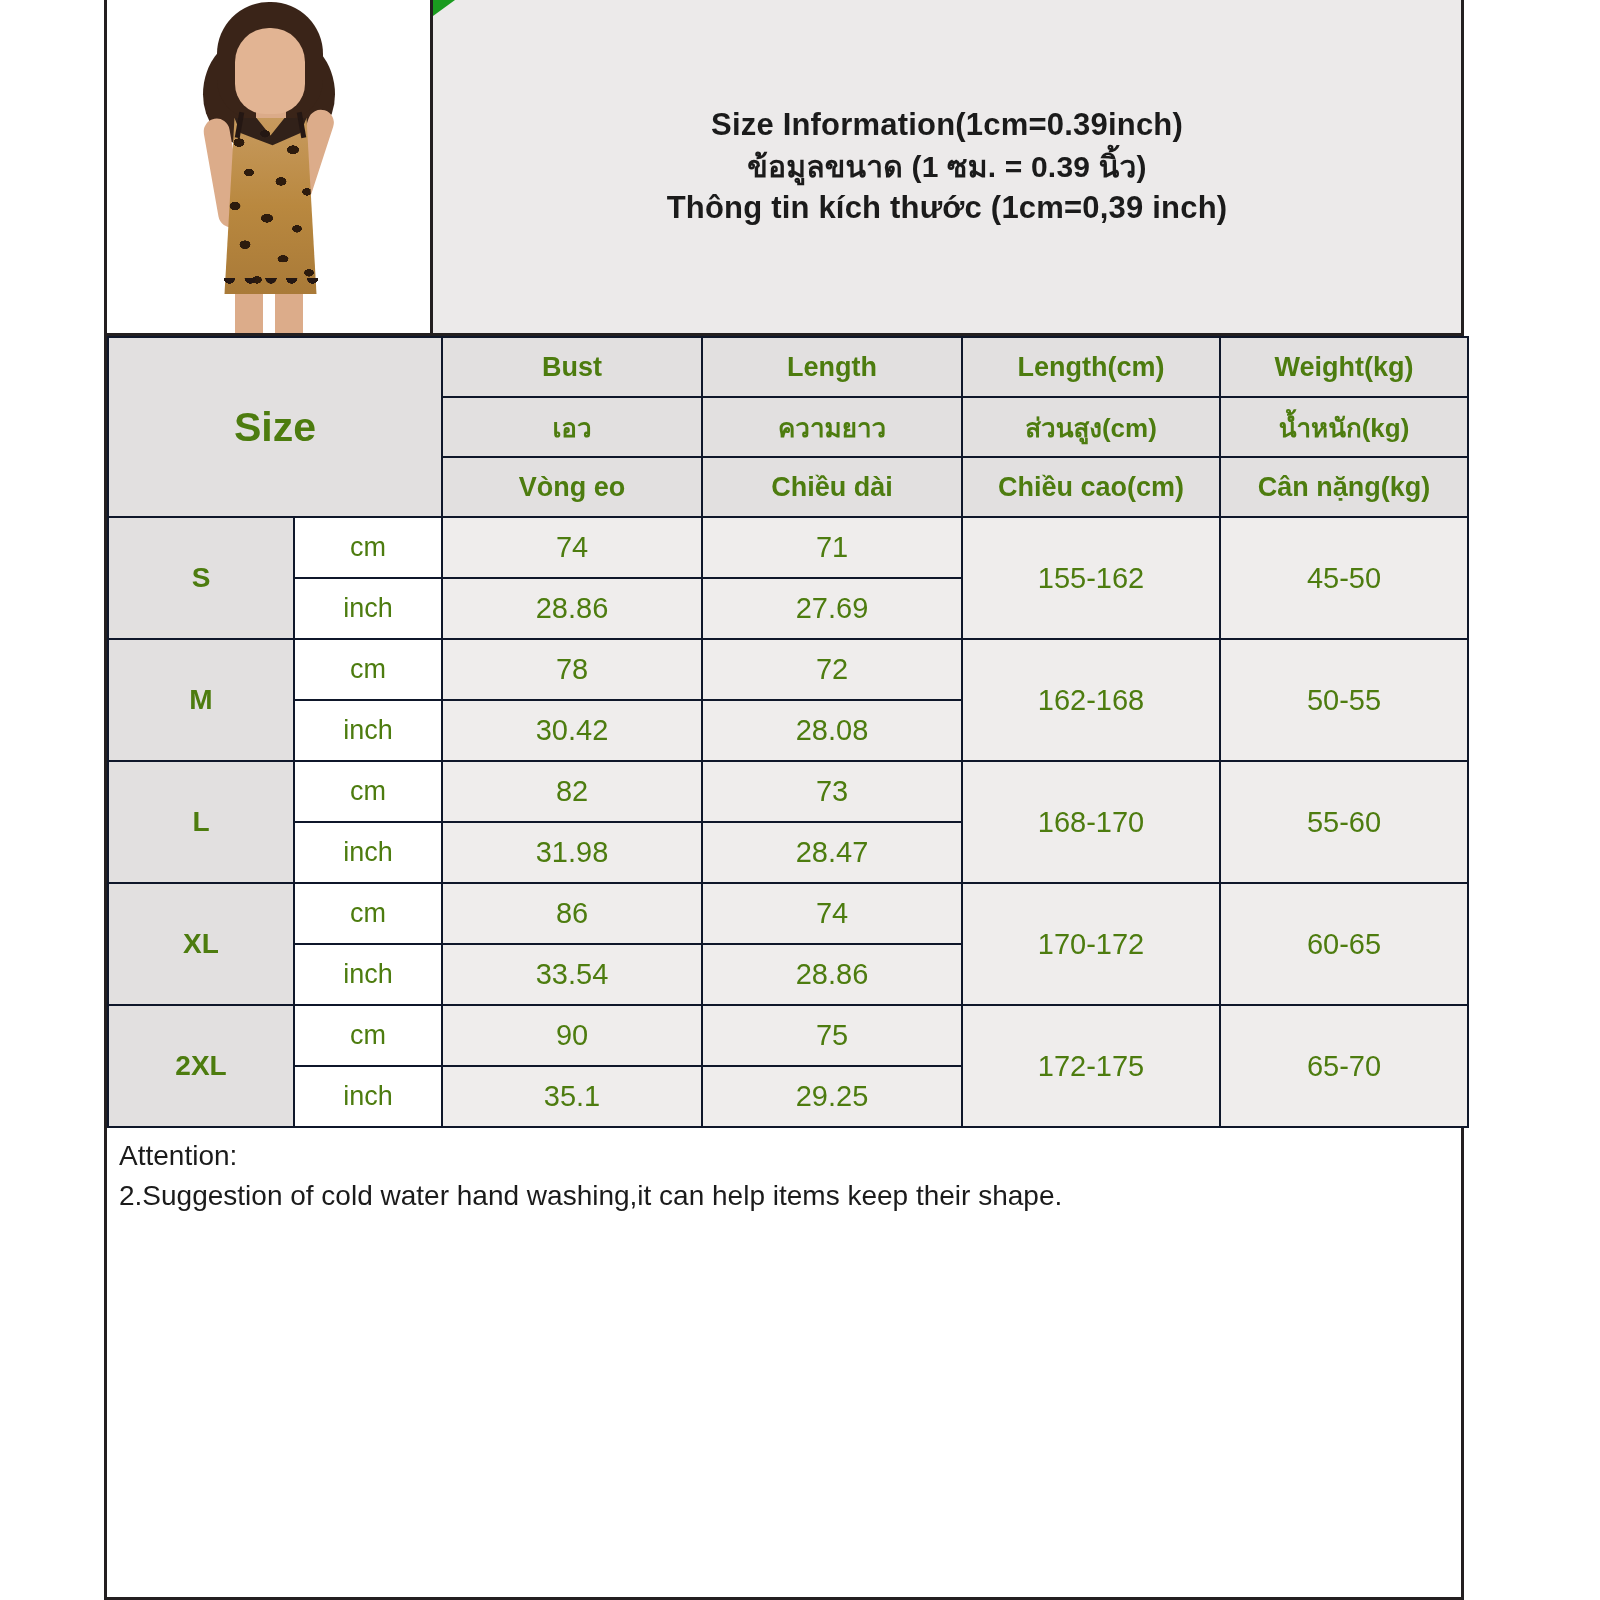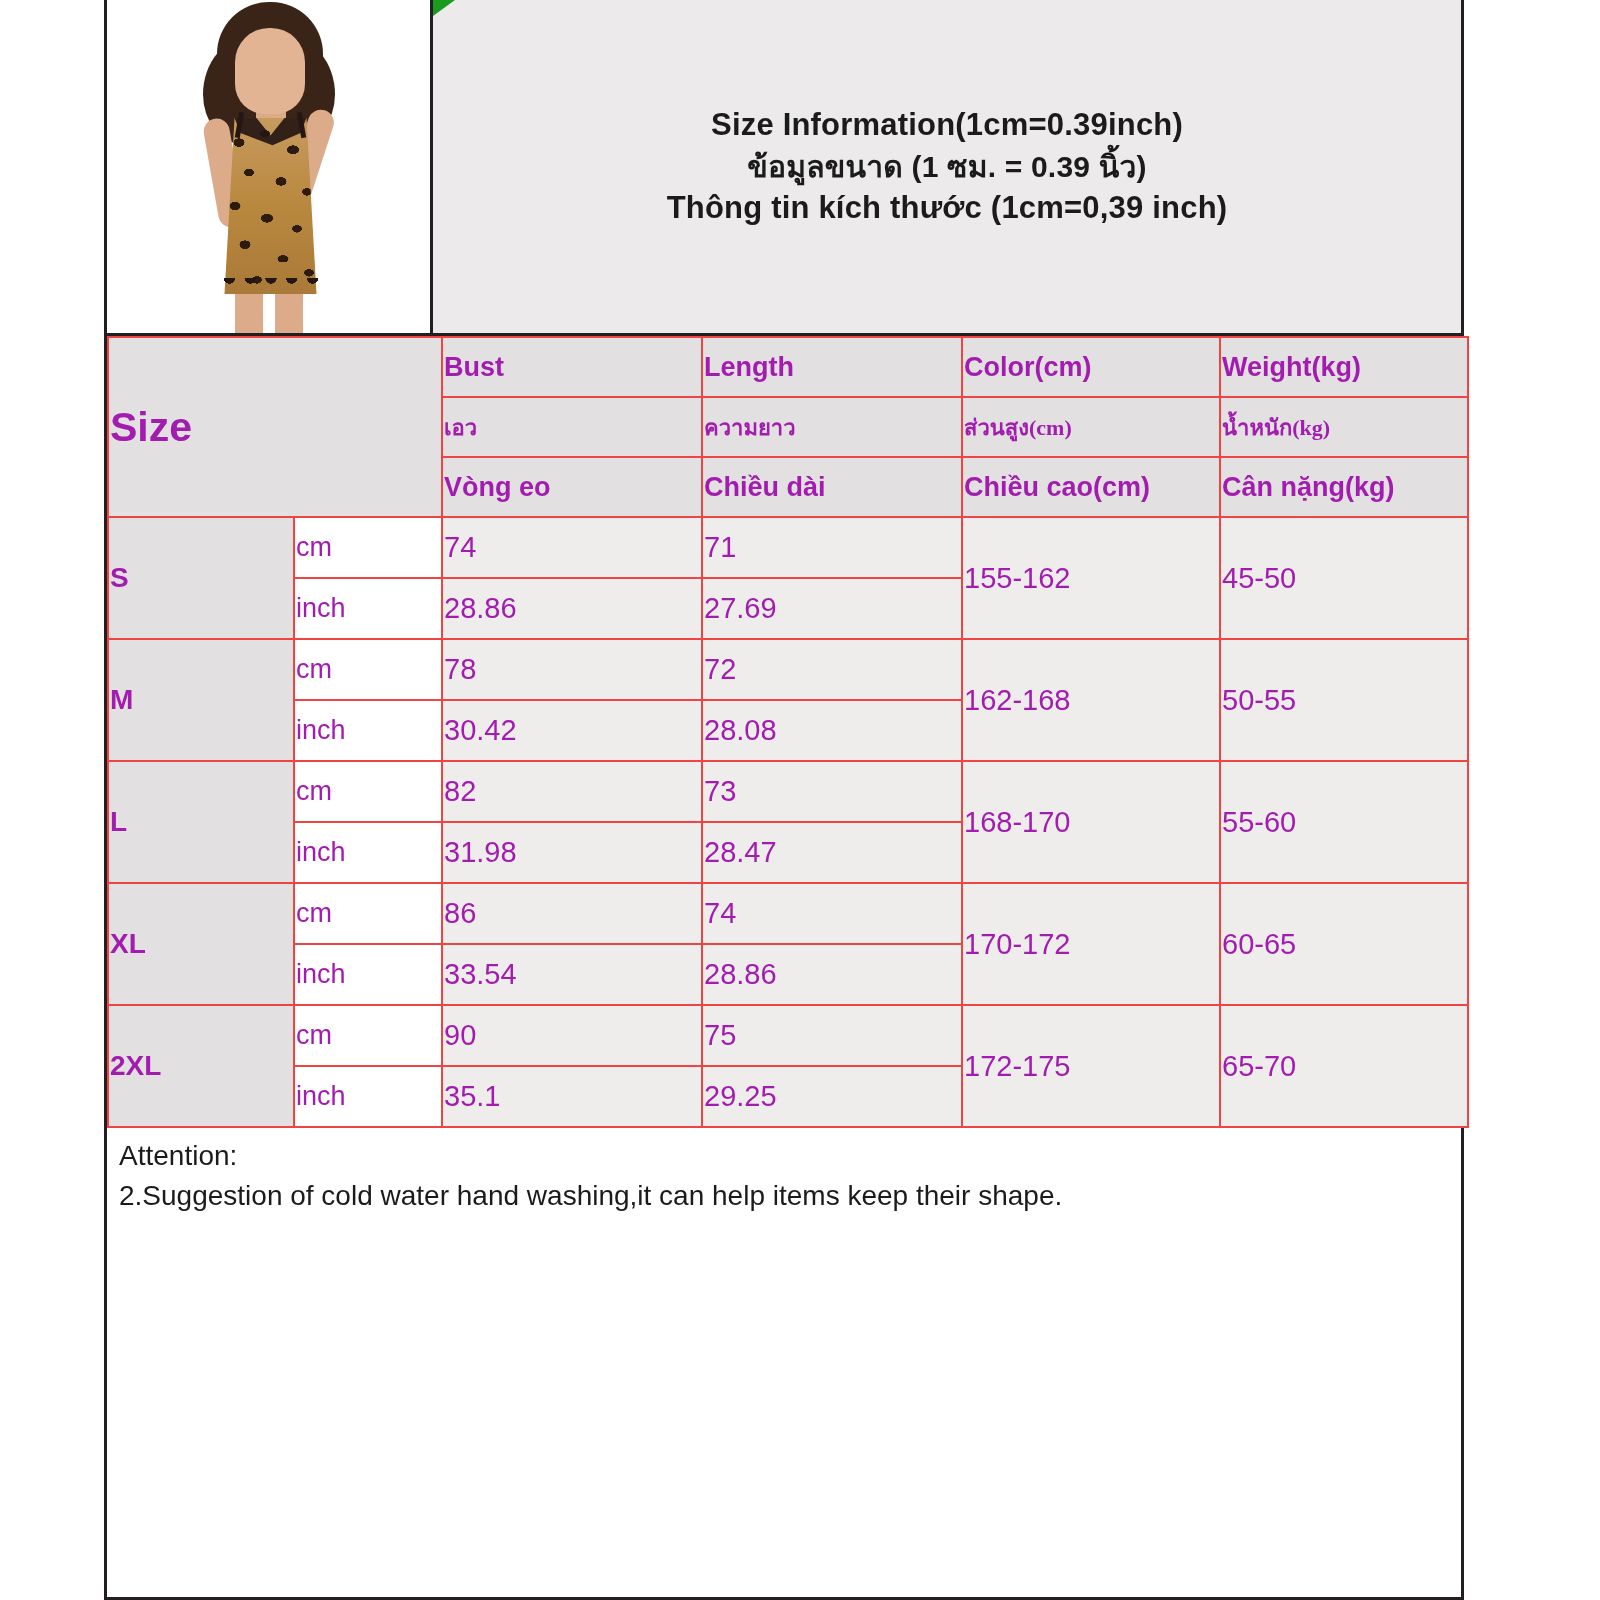--- a/index.html
+++ b/index.html
@@ -168,32 +168,32 @@
   .m-leg-l { left: 76px; }
   .m-leg-r { left: 116px; }
 
   
   table.sizes {
     width: 100%;
     border-collapse: collapse;
     table-layout: fixed;
   }
   table.sizes td {
-    border: 2px solid #ef4444;
-    text-align: left;
+    border: 2px solid #0f172a;
+    text-align: center;
     vertical-align: middle;
-    color: #a21caf;
+    color: #4d7c0f;
   }
   td.head {
     background: #e2e0e0;
     font-weight: bold;
     font-size: 27px;
     height: 60px;
   }
-  td.head.thai { font-size: 22px; font-family: Liberation Serif, serif; }
+  td.head.thai { font-size: 26px; }
   td.head.viet { font-size: 27px; }
   td.size-word {
     background: #e2e0e0;
     font-weight: bold;
     font-size: 41px;
   }
   td.size-label {
     background: #e2e0e0;
     font-weight: bold;
     font-size: 28px;
@@ -271,21 +271,21 @@
           <col class="c4">
           <col class="c5">
           <col class="c6">
       </colgroup>
       <tbody>
 
         <tr>
           <td class="size-word" colspan="2" rowspan="3">Size</td>
           <td class="head en">Bust</td>
           <td class="head en">Length</td>
-          <td class="head en">Color(cm)</td>
+          <td class="head en">Length(cm)</td>
           <td class="head en">Weight(kg)</td>
         </tr>
         <tr>
           <td class="head thai">เอว</td>
           <td class="head thai">ความยาว</td>
           <td class="head thai">ส่วนสูง(cm)</td>
           <td class="head thai">น้ำหนัก(kg)</td>
         </tr>
         <tr>
           <td class="head viet">Vòng eo</td>

